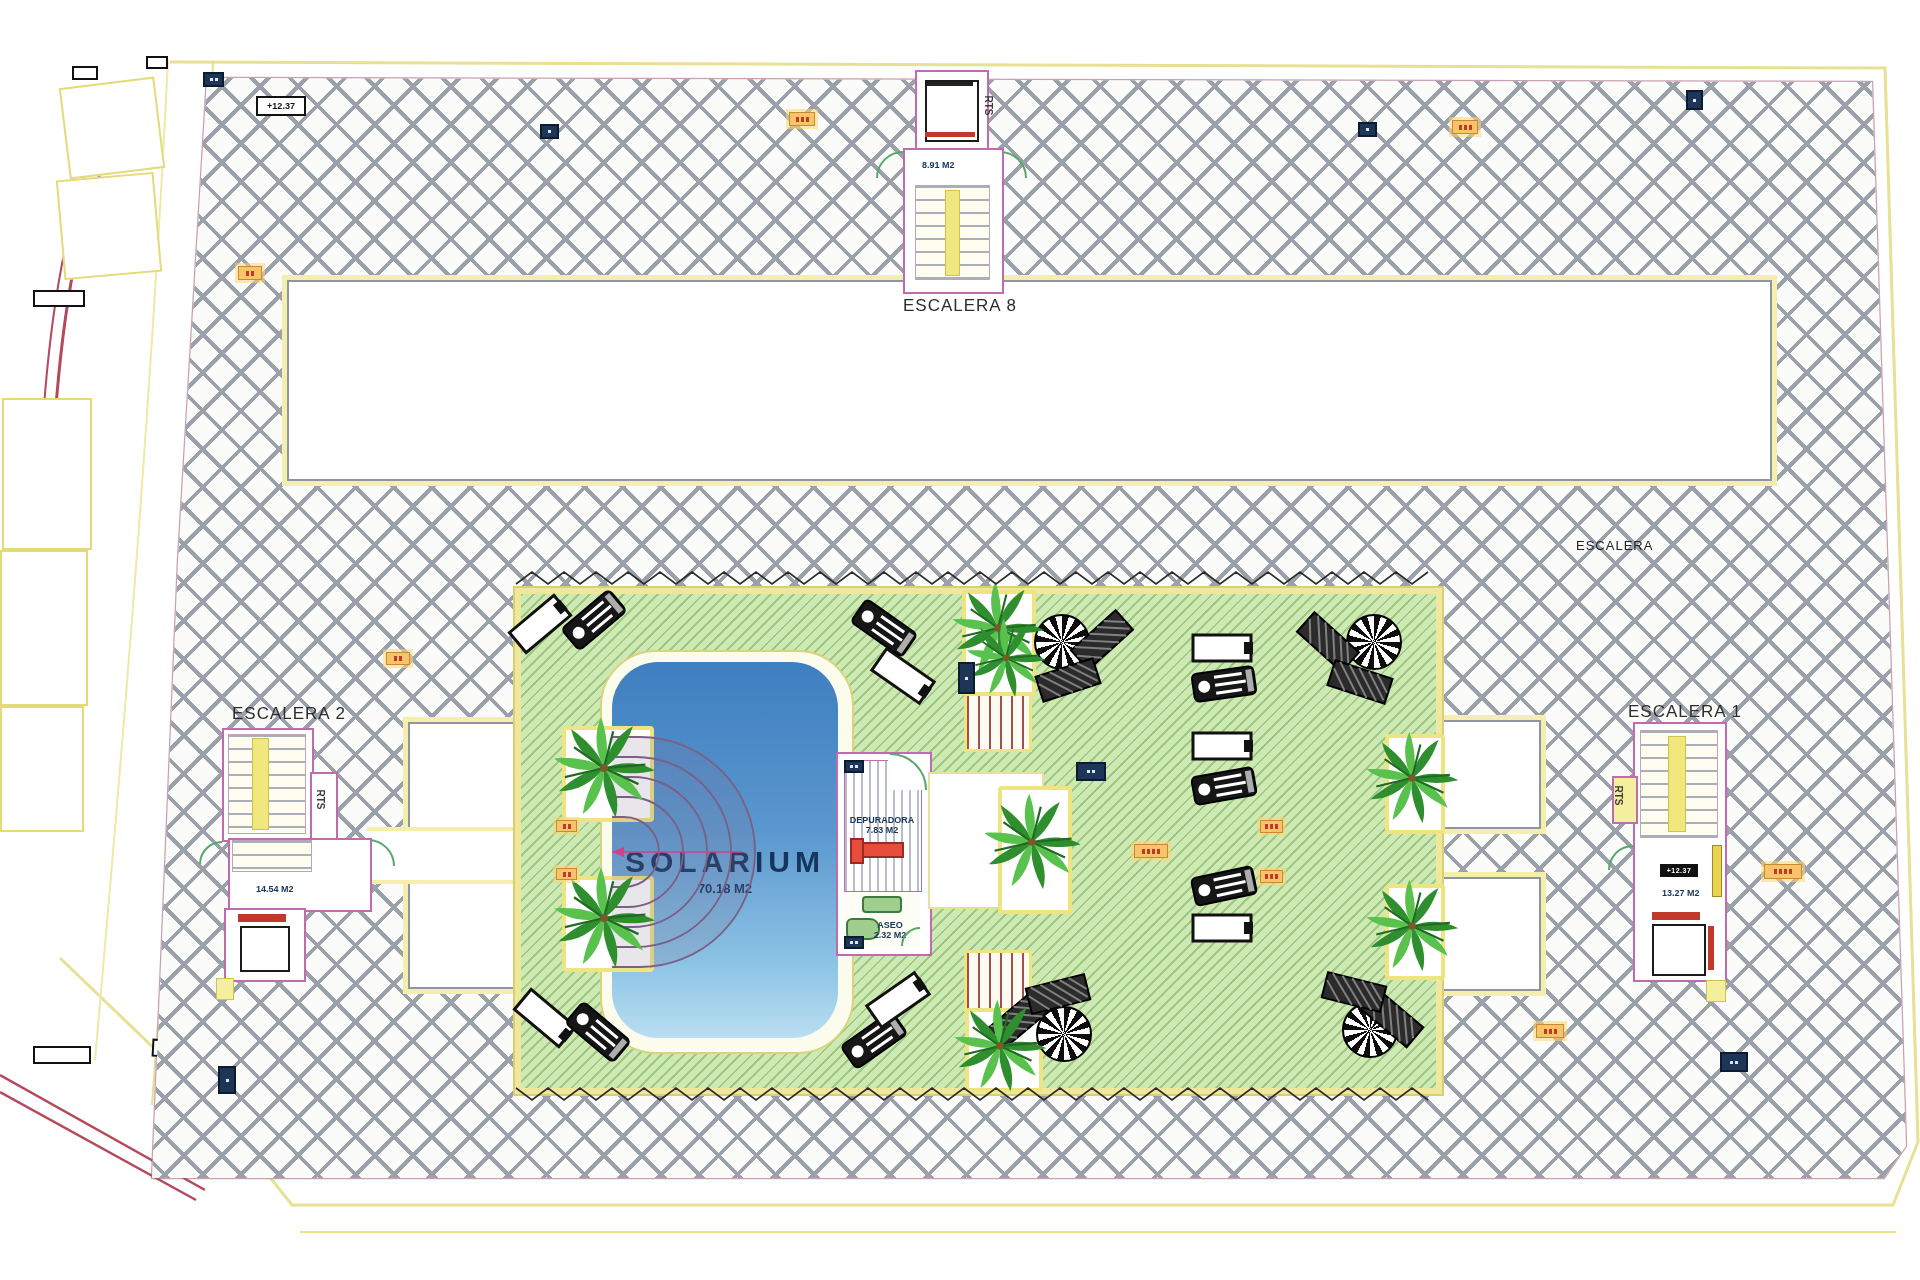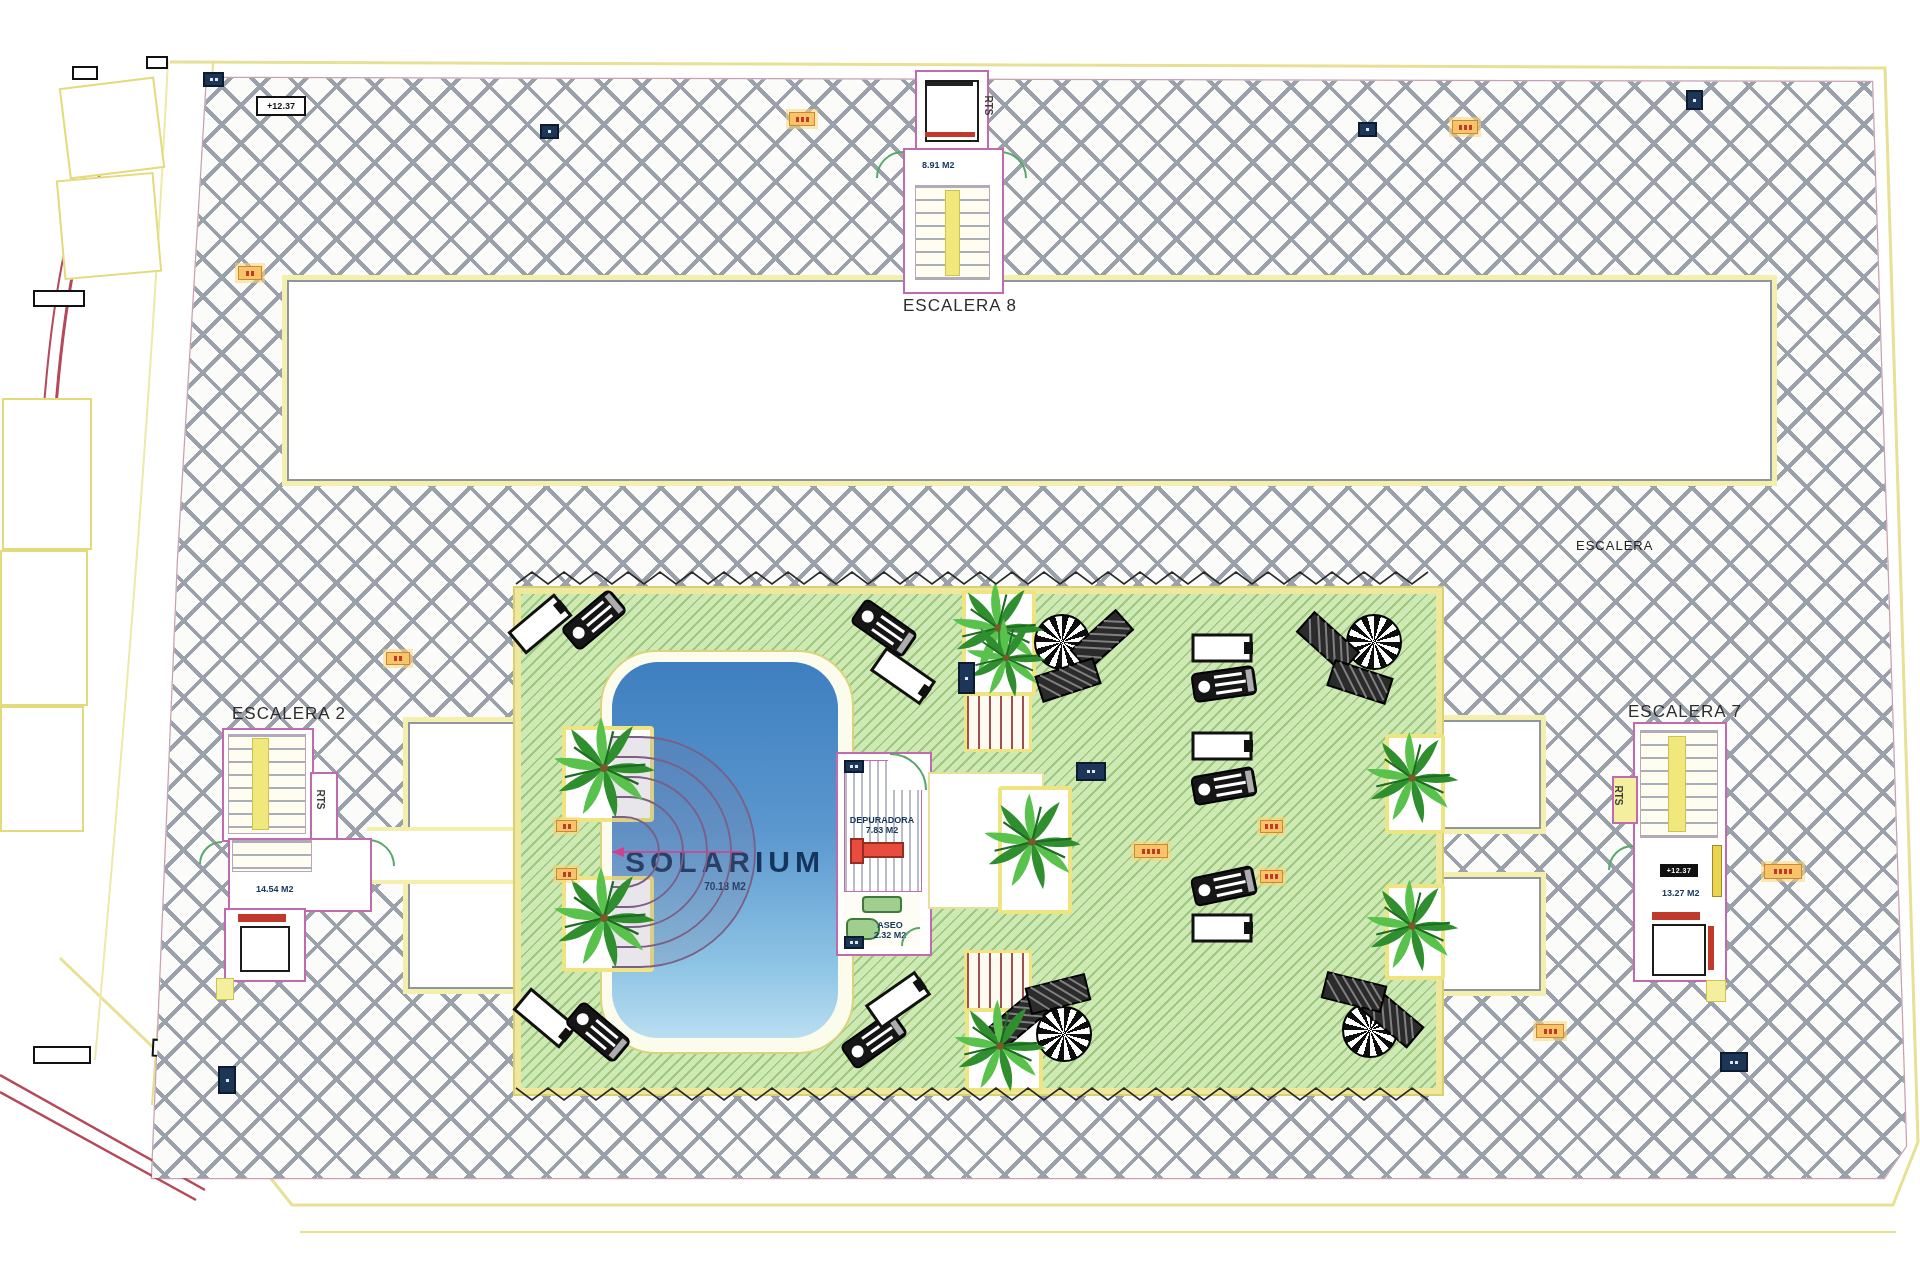--- a/index.html
+++ b/index.html
@@ -29,21 +29,21 @@
     border:6px solid #efe79b;outline:2px solid #d9d171;
   }
 
   
   .pool-outer{left:600px;top:650px;width:250px;height:400px;background:#fcfcEC;background:#fcfcec;
     border:2px solid #d9d37e;border-radius:56px;}
   .pool-water{left:612px;top:662px;width:226px;height:376px;border-radius:46px;
     background:linear-gradient(180deg,#3e7fc0 0%,#5b97cf 45%,#8cc3e4 80%,#b9def1 100%);}
   .pool-label{left:620px;top:845px;width:210px;text-align:center;color:#16355c;}
   .pool-label .t{font-size:30px;font-weight:bold;letter-spacing:5px;}
-  .pool-label .a{font-size:10px;font-weight:bold;margin-top:2px;}
+  .pool-label .a{font-size:13px;font-weight:bold;margin-top:2px;}
 
   
   .wall{background:#fff;border:2px solid #c06ab0;}
   .stripesV{background:repeating-linear-gradient(90deg,#b9bcc9 0 2px,rgba(0,0,0,0) 2px 8px),#fff;}
   .stairs{background:repeating-linear-gradient(180deg,#a9aeb8 0 2px,rgba(0,0,0,0) 2px 13px),#fffdf0;
     border:1.5px solid #b9a;border:1.5px solid #bba6b8;}
   .spine{background:#f0e87c;border:1px solid #cfc24f;}
   .lift{background:#fff;border:2.5px solid #1b1b1b;}
   .liftbar{background:#c0392b;}
 
@@ -283,21 +283,21 @@
   <div class="abs wall" style="left:310px;top:772px;width:24px;height:66px"></div>
   <div class="abs rts" style="left:310px;top:794px">RTS</div>
   <div class="abs wall" style="left:228px;top:838px;width:140px;height:70px"></div>
   <div class="abs stairs" style="left:232px;top:840px;width:78px;height:30px"></div>
   <div class="abs area" style="left:256px;top:884px">14.54 M2</div>
   <div class="abs wall" style="left:224px;top:908px;width:78px;height:70px"></div>
   <div class="abs liftbar" style="left:238px;top:914px;width:48px;height:8px"></div>
   <div class="abs lift" style="left:240px;top:926px;width:46px;height:42px"></div>
   <div class="abs yellowsq" style="left:216px;top:978px;width:16px;height:20px"></div>
 
-  <div class="abs title" style="left:1628px;top:702px;width:120px">ESCALERA 7</div>
+  <div class="abs title" style="left:1628px;top:702px;width:120px">ESCALERA 1</div>
   <div class="abs wall" style="left:1633px;top:722px;width:90px;height:256px"></div>
   <div class="abs stairs" style="left:1640px;top:730px;width:76px;height:106px"></div>
   <div class="abs spine" style="left:1668px;top:736px;width:16px;height:94px"></div>
   <div class="abs wall" style="left:1612px;top:776px;width:22px;height:44px;background:#f3ef9e"></div>
   <div class="abs rts" style="left:1608px;top:790px">RTS</div>
   <div class="abs blackchip" style="left:1660px;top:864px;width:38px;height:13px">+12.37</div>
   <div class="abs area" style="left:1662px;top:888px">13.27 M2</div>
   <div class="abs" style="left:1712px;top:845px;width:8px;height:50px;background:#e8d44d;border:1px solid #a2862d"></div>
   <div class="abs liftbar" style="left:1652px;top:912px;width:48px;height:8px"></div>
   <div class="abs lift" style="left:1652px;top:924px;width:50px;height:48px"></div>

